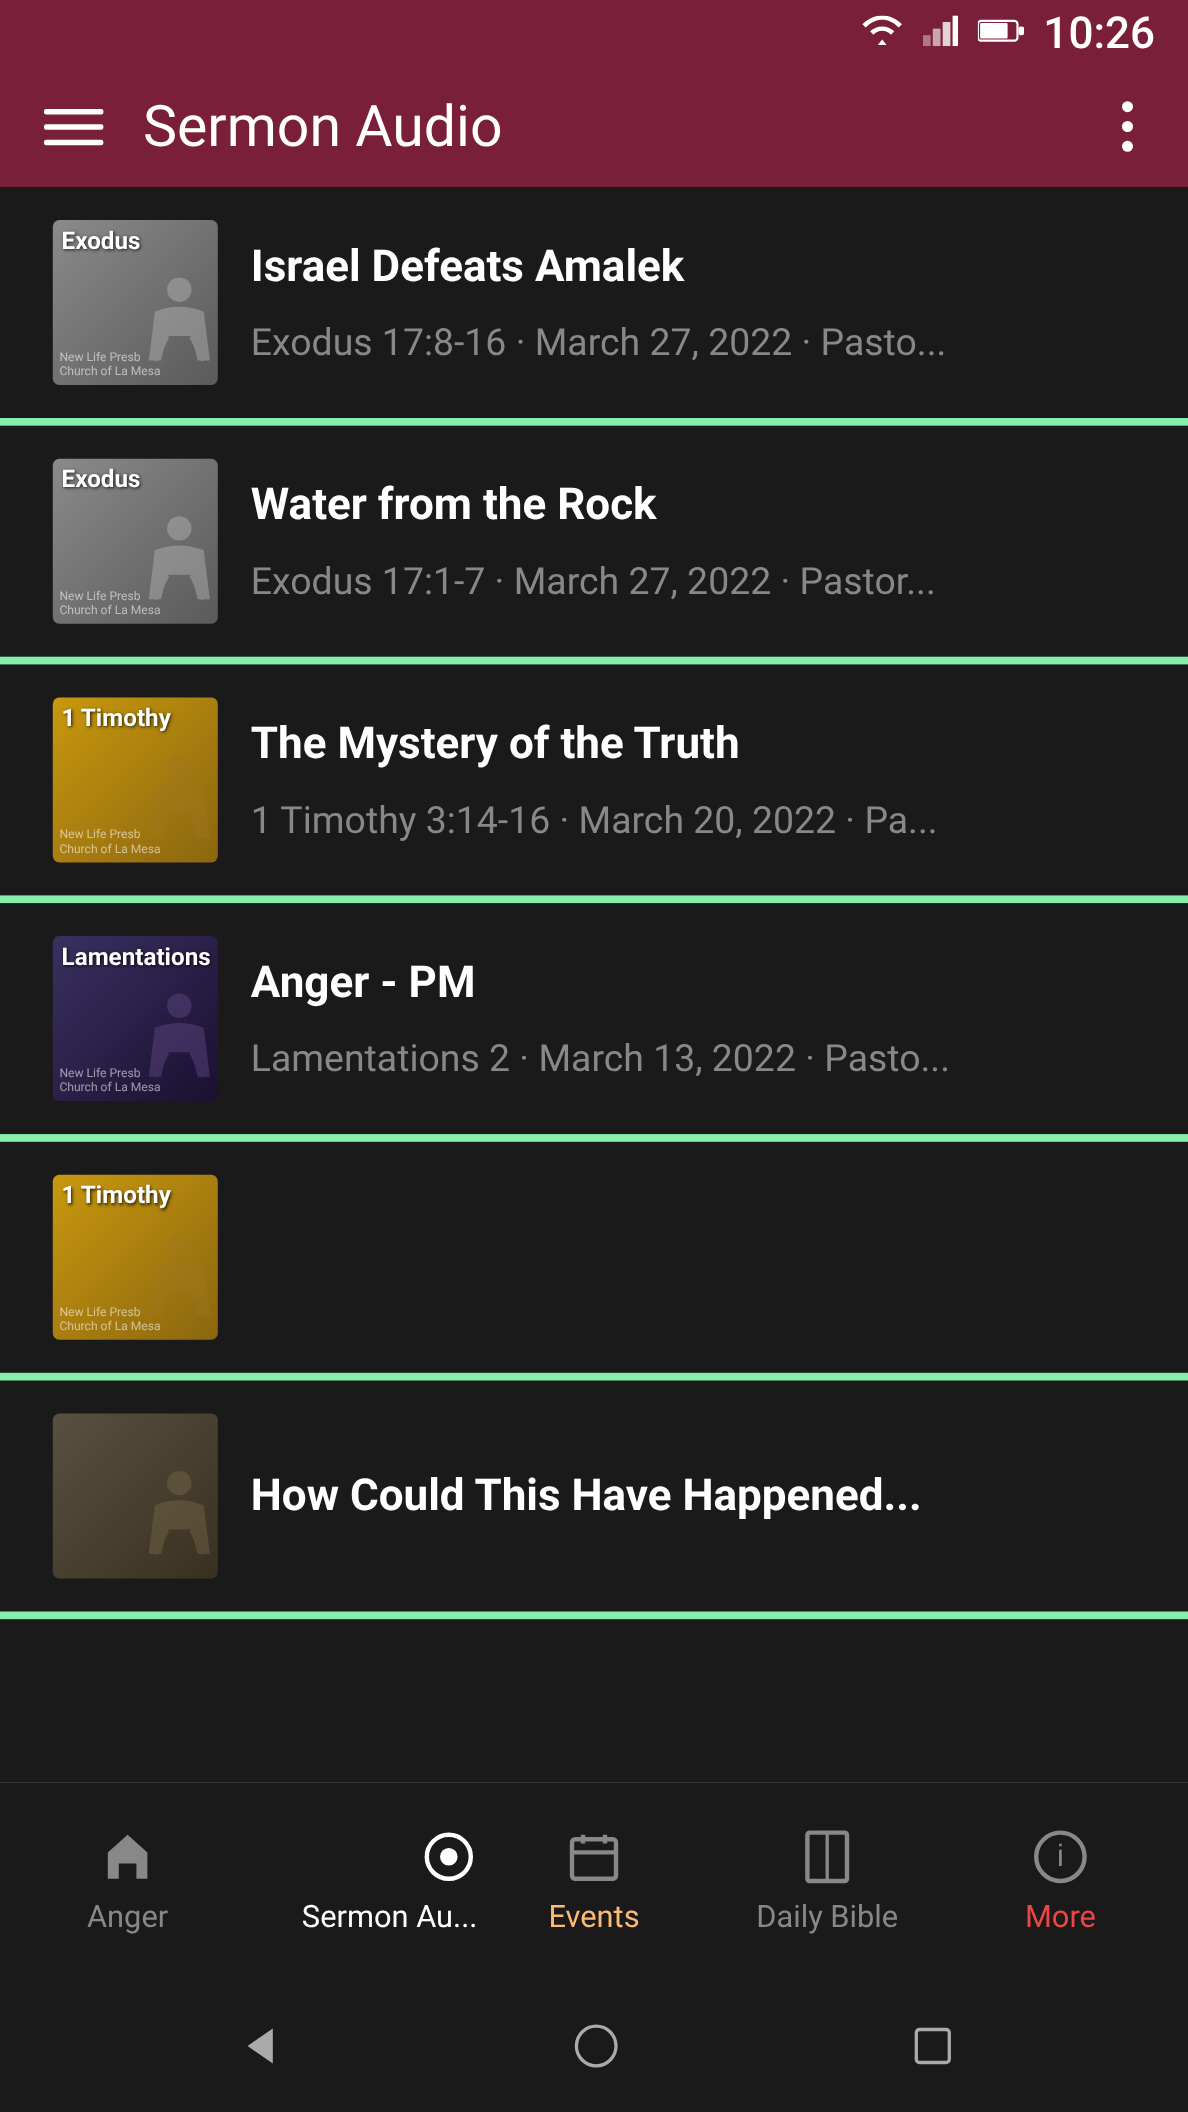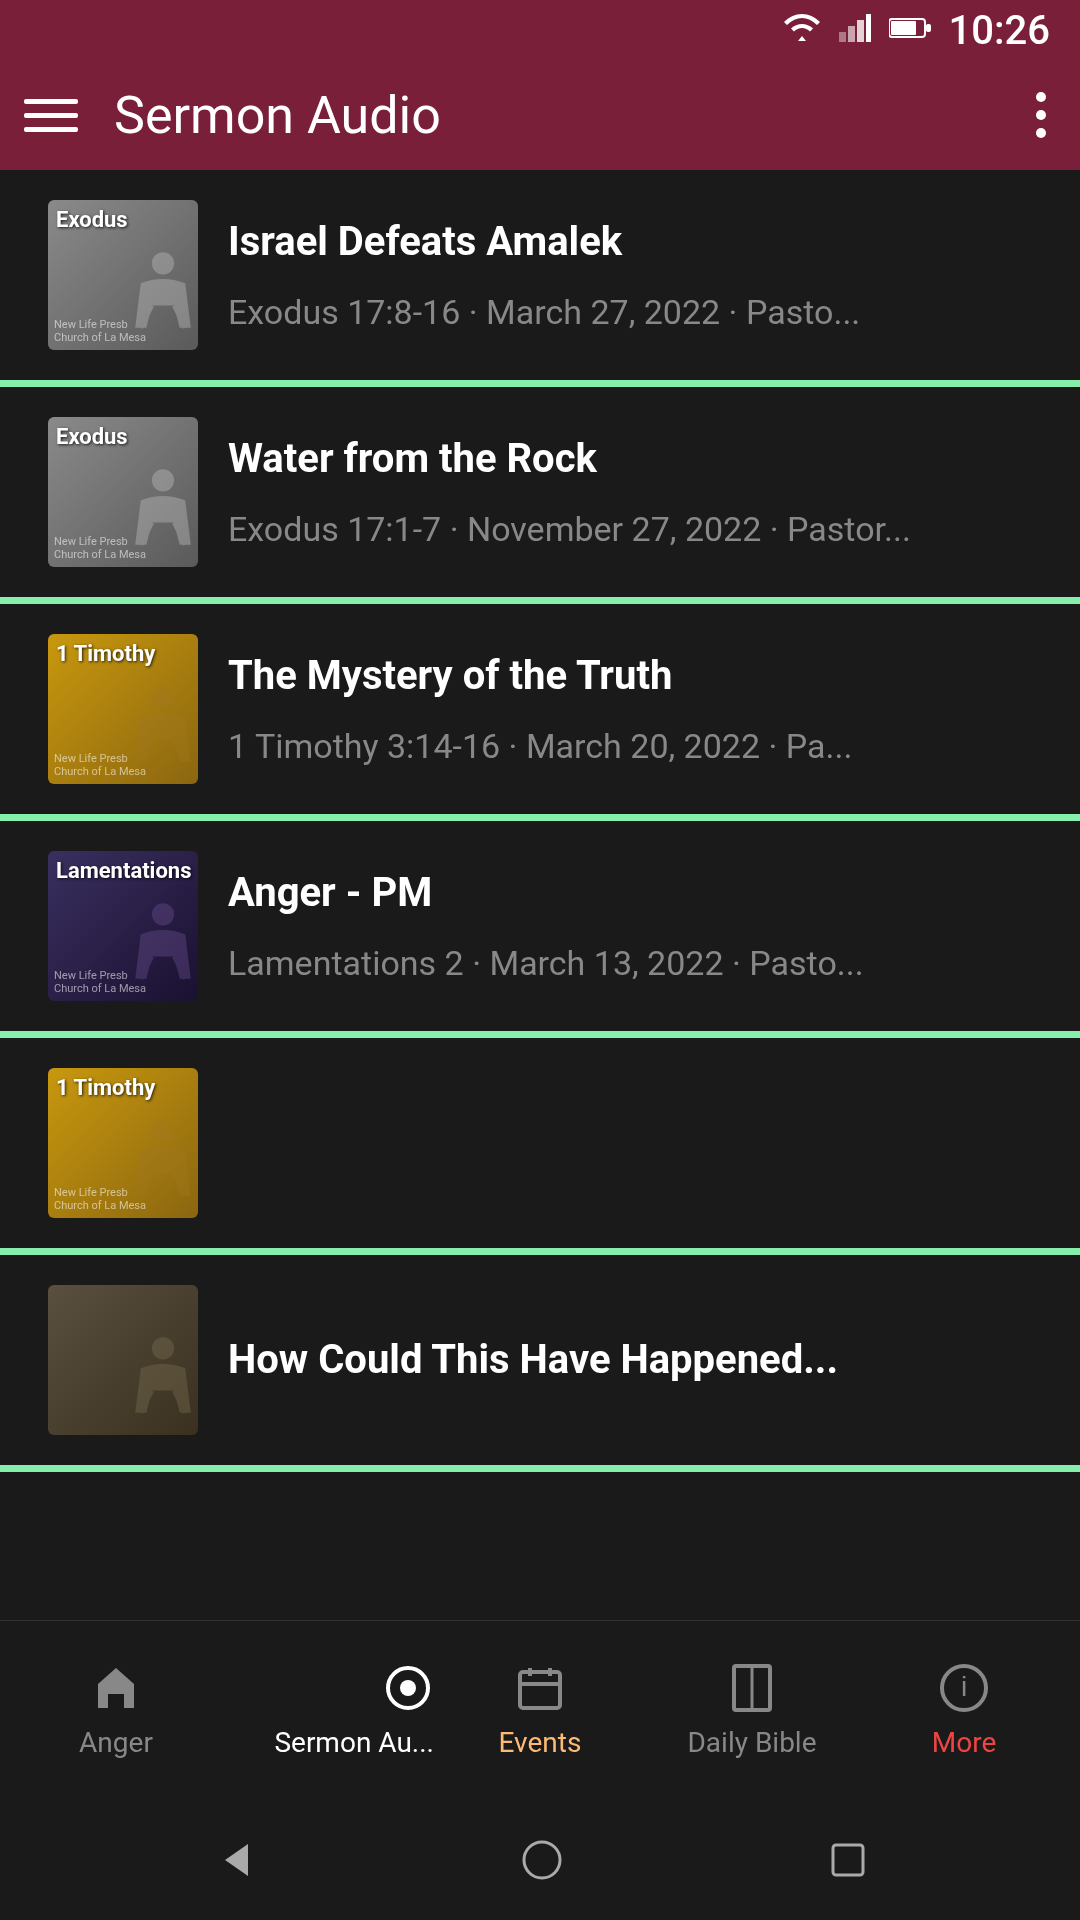--- a/index.html
+++ b/index.html
@@ -36,21 +36,21 @@
       font-weight: 500;
       color: white;
     }
 
     
     .app-header {
       background-color: #7a1f3a;
       height: 110px;
       display: flex;
       align-items: center;
-      padding: 0 24px;
+      padding: 0 40px;
       gap: 36px;
     }
 
     .hamburger-btn {
       display: flex;
       flex-direction: column;
       gap: 9px;
       cursor: pointer;
     }
 
@@ -292,21 +292,21 @@
         <svg viewBox="0 0 60 90" xmlns="http://www.w3.org/2000/svg" style="position:absolute;bottom:0;right:0;width:70px;height:100px;opacity:0.4;">
       <circle cx="30" cy="12" r="10" fill="#c0c0c0"></circle>
       <path d="M10 30 Q30 22 50 30 L55 70 H45 L40 50 H20 L15 70 H5 Z" fill="#c0c0c0"></path>
       <line x1="20" y1="50" x2="10" y2="70" stroke="#c0c0c0" stroke-width="4"></line>
       <line x1="40" y1="50" x2="50" y2="70" stroke="#c0c0c0" stroke-width="4"></line>
     </svg>
         <div style="position:absolute;bottom:6px;left:6px;font-size:11px;color:rgba(255,255,255,0.55);line-height:1.2;">New Life Presb<br>Church of La Mesa</div>
       </div>
       <div class="sermon-info">
         <div class="sermon-title">Water from the Rock</div>
-        <div class="sermon-meta">Exodus 17:1-7 · November 27, 2022 · Pastor...</div>
+        <div class="sermon-meta">Exodus 17:1-7 · March 27, 2022 · Pastor...</div>
       </div>
     </div>
       <div class="sermon-item">
       <div class="sermon-thumbnail" style="background: linear-gradient(135deg, #c8980e 0%, #8b6610 100%);">
         <div class="thumb-label">1 Timothy</div>
         <svg viewBox="0 0 60 90" xmlns="http://www.w3.org/2000/svg" style="position:absolute;bottom:0;right:0;width:70px;height:100px;opacity:0.4;">
       <circle cx="30" cy="12" r="10" fill="#a07820"></circle>
       <path d="M10 30 Q30 22 50 30 L55 70 H45 L40 50 H20 L15 70 H5 Z" fill="#a07820"></path>
       <line x1="20" y1="50" x2="10" y2="70" stroke="#a07820" stroke-width="4"></line>
       <line x1="40" y1="50" x2="50" y2="70" stroke="#a07820" stroke-width="4"></line>

